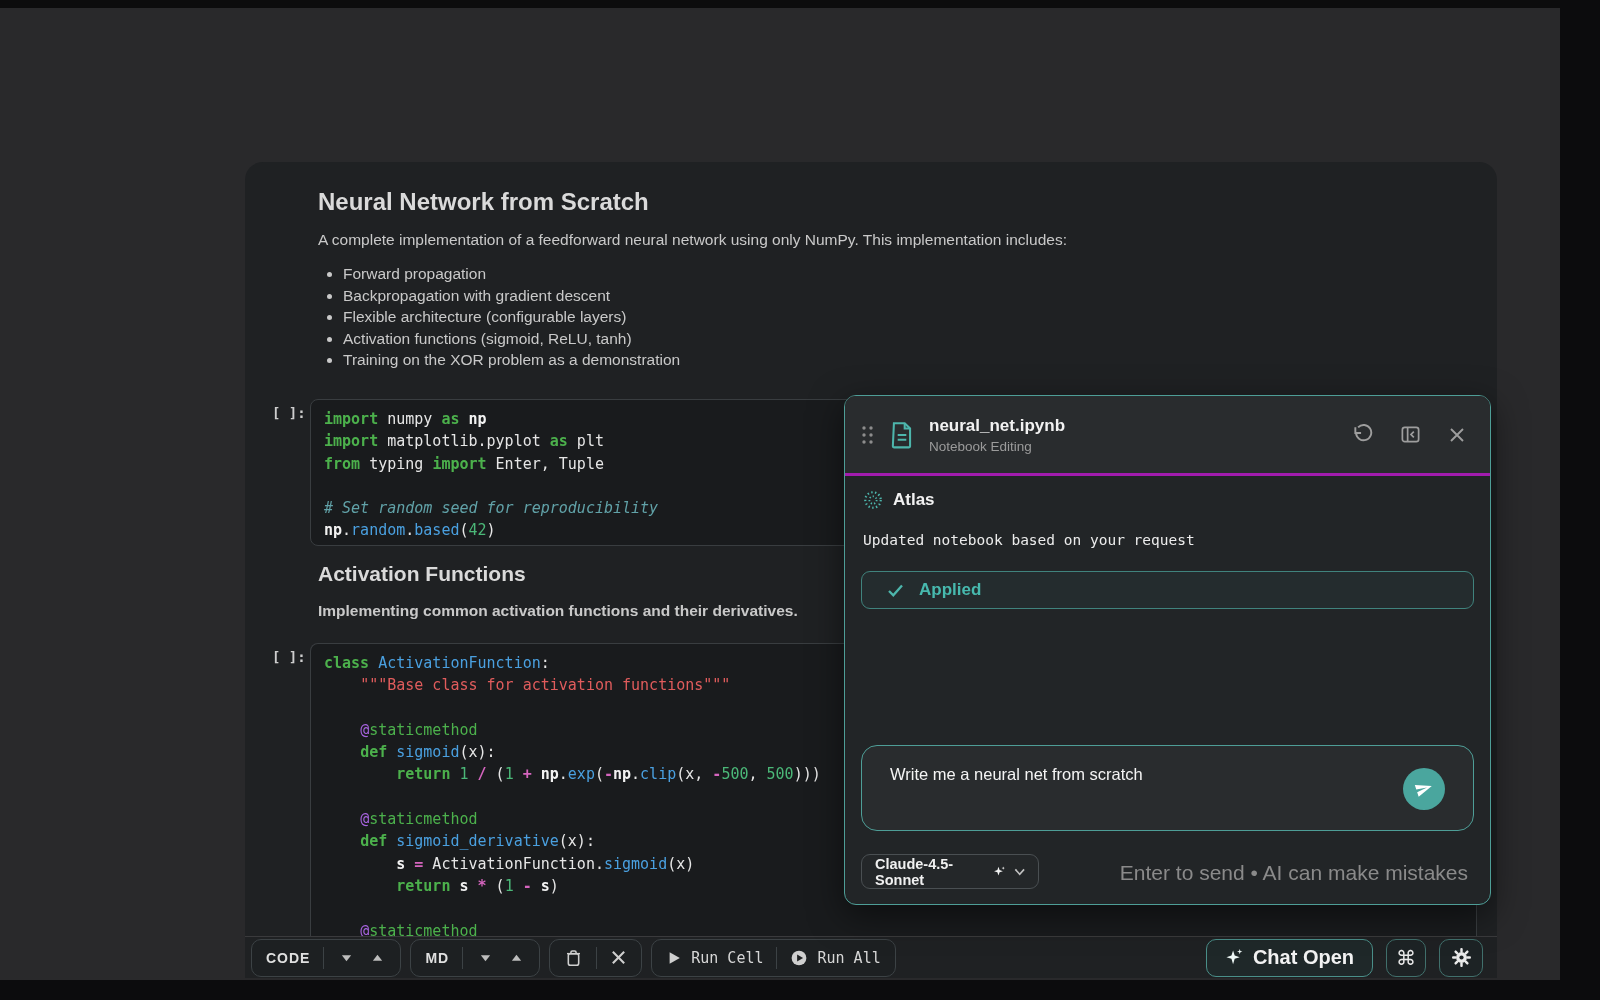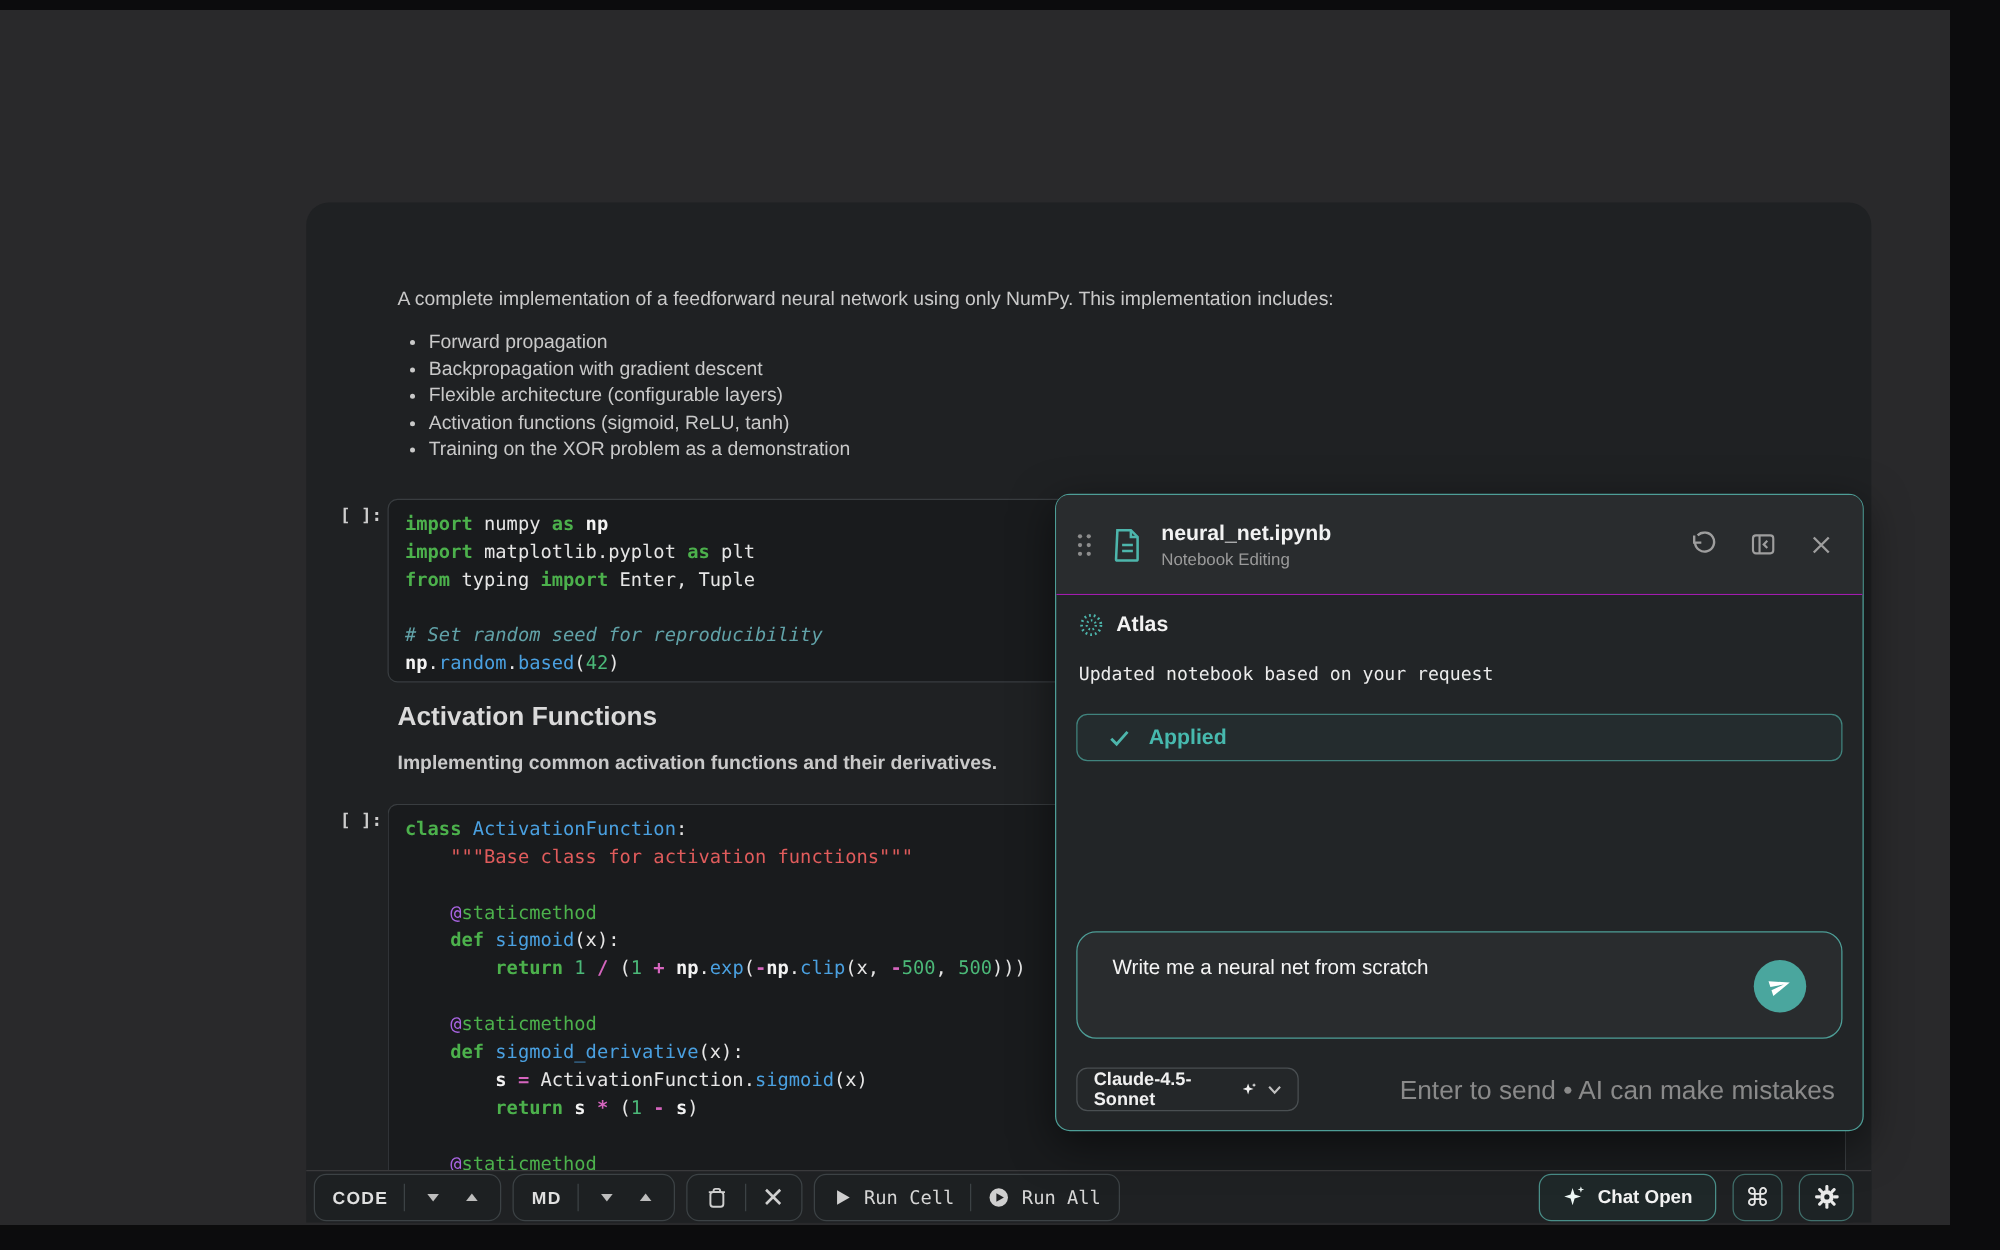--- a/index.html
+++ b/index.html
@@ -35,27 +35,27 @@
   
   .footer { position:absolute; left:0; top:774px; width:1252px; height:42px; background:#1f2123; border-top:1px solid #3a3a3c; display:flex; align-items:center; padding:0 14px 0 6px; }
   .tgroup { display:flex; align-items:center; height:38px; background:#1d2022; border:1px solid #3c4245; border-radius:10px; padding:0 14px; gap:13px; margin-right:9px; }
   .tlabel { font-size:14px; font-weight:bold; letter-spacing:1px; color:#e0e0e0; }
   .tsep { width:1px; height:22px; background:#3c4245; }
   .arrow-btn { display:flex; align-items:center; justify-content:center; width:18px; height:26px; cursor:pointer; }
   .runlabel { font-family:"DejaVu Sans Mono",monospace; font-size:15px; color:#d6d6d6; }
   .runbtn { display:flex; align-items:center; gap:9px; cursor:pointer; }
   .icon-btn { display:flex; align-items:center; justify-content:center; cursor:pointer; }
   .right-cluster { margin-left:auto; display:flex; align-items:center; gap:13px; }
-  .chat-open-btn { display:flex; align-items:center; gap:9px; height:38px; padding:0 18px; background:#1f2829; border:1px solid #4a8f89; border-radius:10px; color:#f2f2f2; font-size:15px; font-weight:bold; cursor:pointer; }
+  .chat-open-btn { display:flex; align-items:center; gap:9px; height:38px; padding:0 18px; background:#1f2829; border:1px solid #4a8f89; border-radius:10px; color:#f2f2f2; font-size:20px; font-weight:bold; cursor:pointer; }
   .sq-btn { width:40px; height:38px; background:#1d2325; border:1px solid #41706c; border-radius:10px; display:flex; align-items:center; justify-content:center; color:#e8e8e8; cursor:pointer; }
   .cmd-glyph { font-size:20px; color:#e8e8e8; font-family:"DejaVu Sans",sans-serif; }
 
   
   .chat { position:absolute; left:844px; top:395px; width:647px; height:510px; background:#222527; border:1.5px solid #4e9e97; border-radius:12px; z-index:20; box-shadow:0 10px 34px rgba(0,0,0,.5); }
-  .chat-header { position:absolute; left:0; top:0; width:100%; height:80px; background:#292c2e; border-bottom:1px solid #a21caf; border-radius:10px 10px 0 0; display:flex; align-items:center; padding:0 24px 0 15px; gap:15px; }
+  .chat-header { position:absolute; left:0; top:0; width:100%; height:80px; background:#292c2e; border-bottom:3px solid #a21caf; border-radius:10px 10px 0 0; display:flex; align-items:center; padding:0 24px 0 15px; gap:15px; }
   .chat-titles { display:flex; flex-direction:column; gap:3px; }
   .chat-title { font-size:17px; font-weight:bold; color:#f2f2f2; }
   .chat-sub { font-size:13.5px; color:#9b9b9b; }
   .hdr-icons { margin-left:auto; display:flex; align-items:center; gap:27px; color:#9e9e9e; }
   .hdr-icons .icon-btn { color:#9e9e9e; }
 
   .atlas-row { position:absolute; left:18px; top:94px; display:flex; align-items:center; gap:10px; }
   .atlas-name { font-size:17px; font-weight:bold; color:#f2f2f2; }
   .chat-msg { position:absolute; left:18px; top:136px; font-family:"DejaVu Sans Mono",monospace; font-size:14.5px; color:#ececec; }
   .applied { position:absolute; left:16px; top:175px; width:613px; height:38px; border:1px solid #40837d; border-radius:9px; background:rgba(77,182,172,0.05); display:flex; align-items:center; padding-left:25px; gap:15px; cursor:pointer; }
@@ -71,20 +71,21 @@
   .chat-hint { position:absolute; right:22px; top:465px; font-size:21px; color:#8a8a8a; }
 </style>
 </head>
 <body>
 
 <div id="page">
   <div class="desktop">
 
     <div class="panel" style="left:245px; top:154px;">
 
+      <div class="h1">Neural Network from Scratch</div>
       <div class="intro">A complete implementation of a feedforward neural network using only NumPy. This implementation includes:</div>
       <ul class="bullets">
         <li>Forward propagation</li>
         <li>Backpropagation with gradient descent</li>
         <li>Flexible architecture (configurable layers)</li>
         <li>Activation functions (sigmoid, ReLU, tanh)</li>
         <li>Training on the XOR problem as a demonstration</li>
       </ul>
 
       <div class="prompt" style="top:243px;">[ ]:</div>

